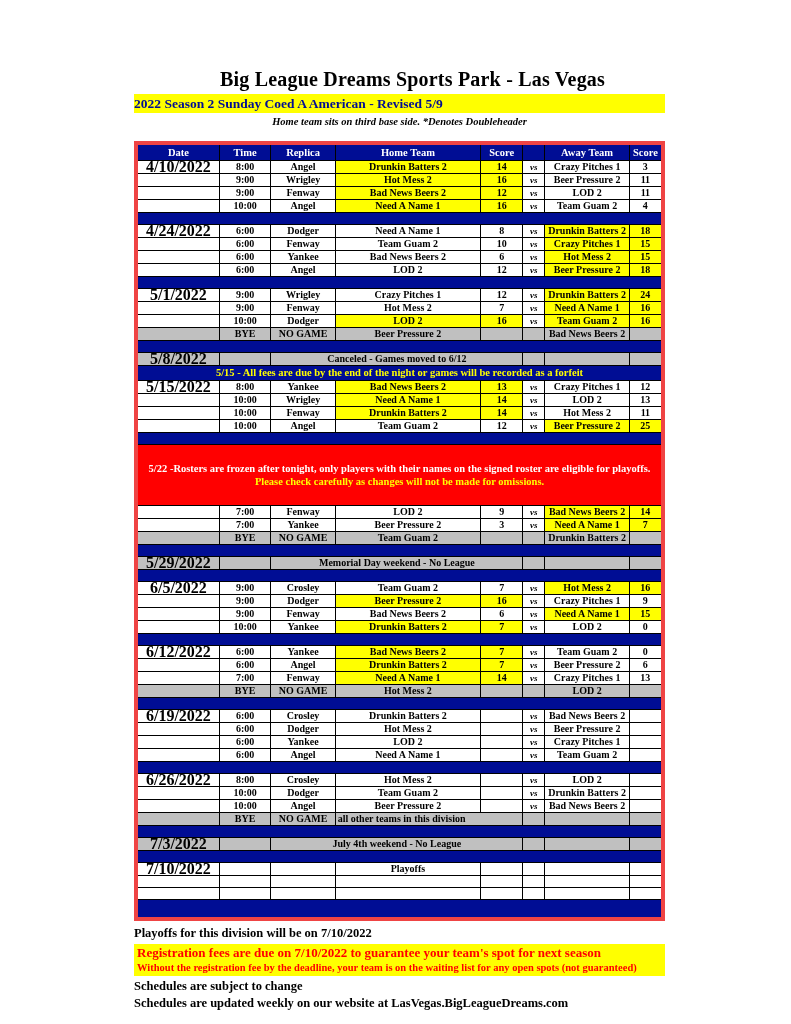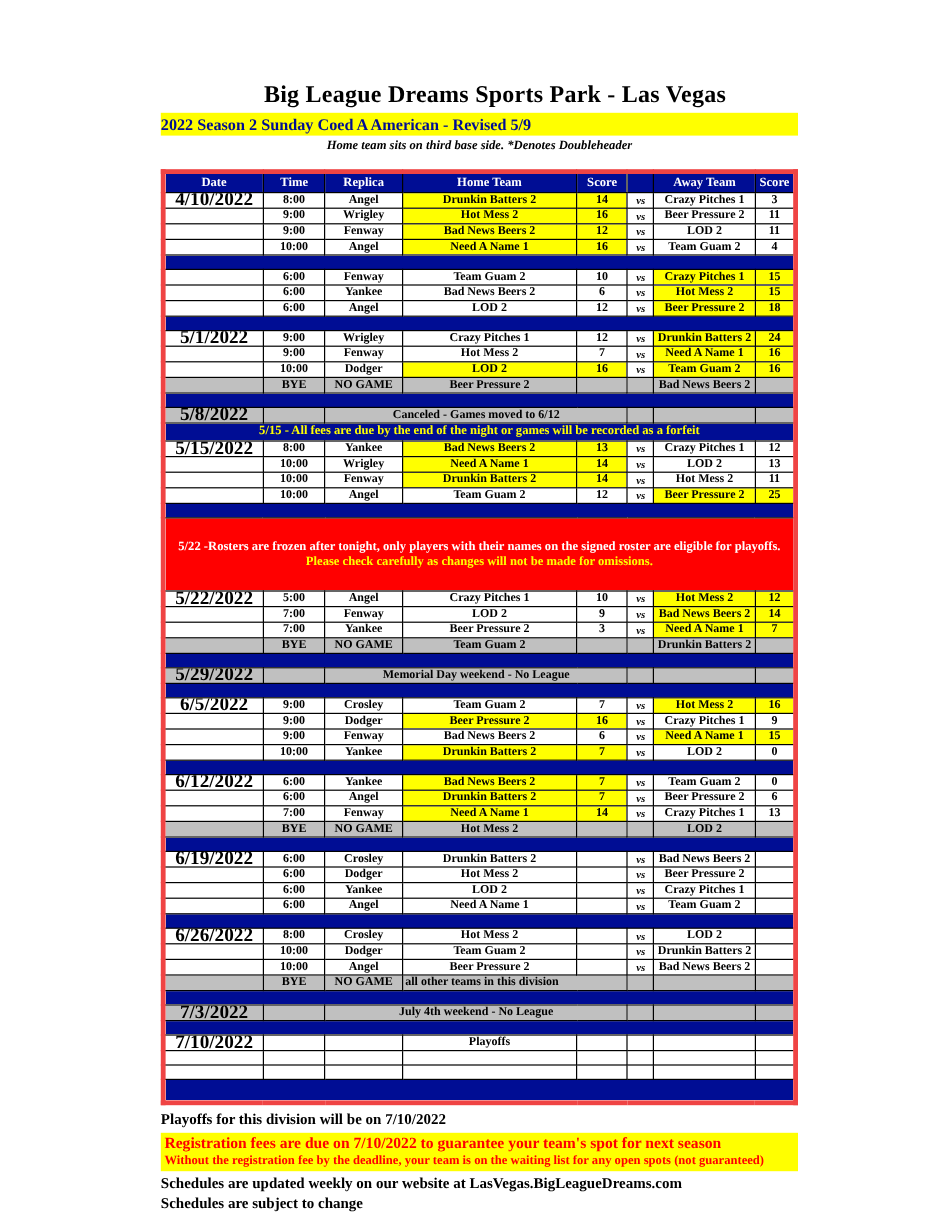--- a/index.html
+++ b/index.html
@@ -112,20 +112,30 @@
             <td class="hl">Need A Name 1</td>
             <td class="hl">16</td>
             <td class="vs">vs</td>
             <td>Team Guam 2</td>
             <td>4</td>
           </tr>
           <tr class="sep">
             <td colspan="8"></td>
           </tr>
           <tr>
+            <td class="date">4/24/2022</td>
+            <td>6:00</td>
+            <td>Dodger</td>
+            <td>Need A Name 1</td>
+            <td>8</td>
+            <td class="vs">vs</td>
+            <td class="hl">Drunkin Batters 2</td>
+            <td class="hl">18</td>
+          </tr>
+          <tr>
             <td class="date"></td>
             <td>6:00</td>
             <td>Fenway</td>
             <td>Team Guam 2</td>
             <td>10</td>
             <td class="vs">vs</td>
             <td class="hl">Crazy Pitches 1</td>
             <td class="hl">15</td>
           </tr>
           <tr>
@@ -246,30 +256,20 @@
             <td class="hl">25</td>
           </tr>
           <tr class="sep">
             <td colspan="8"></td>
           </tr>
           <tr class="alert">
             <td colspan="8">
               <div class="l1">5/22 -Rosters are frozen after tonight, only players with their names on the signed roster are eligible for playoffs.</div>
               <div class="l2">Please check carefully as changes will not be made for omissions.</div>
             </td>
-          </tr>
-          <tr>
-            <td class="date">5/22/2022</td>
-            <td>5:00</td>
-            <td>Angel</td>
-            <td>Crazy Pitches 1</td>
-            <td>10</td>
-            <td class="vs">vs</td>
-            <td class="hl">Hot Mess 2</td>
-            <td class="hl">12</td>
           </tr>
           <tr>
             <td class="date"></td>
             <td>7:00</td>
             <td>Fenway</td>
             <td>LOD 2</td>
             <td>9</td>
             <td class="vs">vs</td>
             <td class="hl">Bad News Beers 2</td>
             <td class="hl">14</td>
@@ -524,17 +524,17 @@
             <td colspan="8"></td>
           </tr>
         </tbody>
     </table>
     <div class="footer">
       <div class="f-black">Playoffs for this division will be on 7/10/2022</div>
       <div class="f-yellow">
         <div class="f-reg1">Registration fees are due on 7/10/2022 to guarantee your team's spot for next season</div>
         <div class="f-reg2">Without the registration fee by the deadline, your team is on the waiting list for any open spots (not guaranteed)</div>
       </div>
+      <div class="f-black">Schedules are subject to change</div>
       <div class="f-black">Schedules are updated weekly on our website at LasVegas.BigLeagueDreams.com</div>
-      <div class="f-black">Schedules are subject to change</div>
     </div>
   </div>
 </div>
 
 </body></html>

